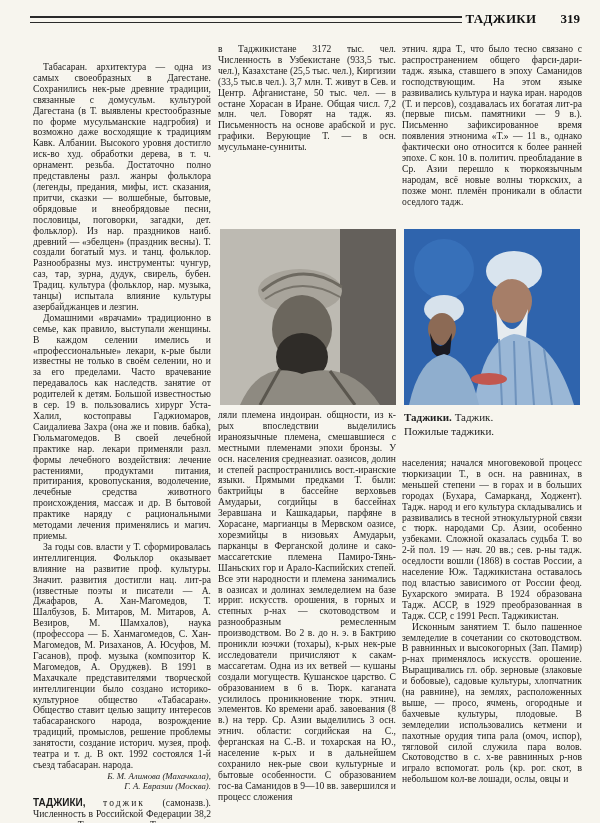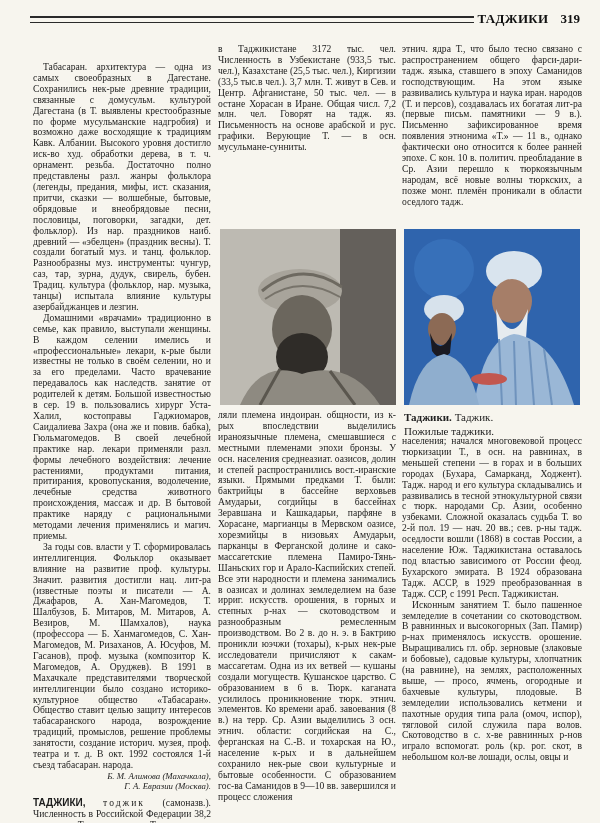--- a/index.html
+++ b/index.html
@@ -17,35 +17,35 @@
   .header-rule {
     flex: 1; height: 4px;
     border-top: 2px solid #2a2a2a;
     border-bottom: 1px solid #2a2a2a;
     margin-right: 4px;
   }
   .header-title {
     font-weight: bold; font-size: 13px; letter-spacing: 0.3px; color: #111;
   }
   .header-page {
-    font-weight: bold; font-size: 13px; margin-left: 12px; color: #111;
+    font-weight: bold; font-size: 13px; margin-left: 24px; color: #111;
   }
   .col {
     position: absolute;
     font-size: 9.6px; line-height: 10.9px;
     text-align: justify;
     hyphens: manual;
   }
   .col p { margin: 0; text-indent: 10px; }
   .col p.noindent { text-indent: 0; }
   .col1 { left: 33px; top: 62px; width: 178px; }
   .col2a { left: 218px; top: 44px; width: 178px; }
   .col3a { left: 402px; top: 44px; width: 180px; }
   .col2b { left: 218px; top: 410px; width: 178px; }
-  .col3b { left: 402px; top: 436px; width: 180px; }
+  .col3b { left: 402px; top: 458px; width: 180px; }
   .sig { text-align: right; font-style: italic; font-size: 8.8px; line-height: 10.5px; }
   .entry-head { font-family: "Liberation Sans", "DejaVu Sans", sans-serif; font-weight: bold; font-size: 10px; }
   .spaced { letter-spacing: 2px; }
   .photo {
     position: absolute; overflow: hidden;
   }
   .photo1 {
     left: 220px; top: 229px; width: 176px; height: 176px;
     background: radial-gradient(ellipse at 40% 55%, #6e6a62 0%, #4a4741 35%, #9a968d 70%, #c9c6bf 100%);
   }

